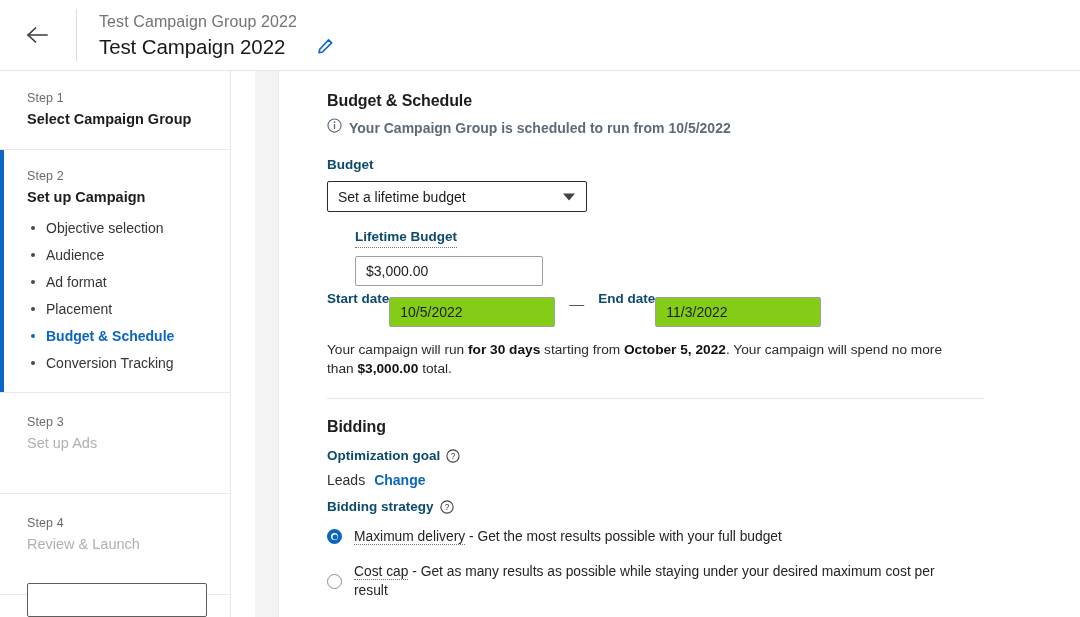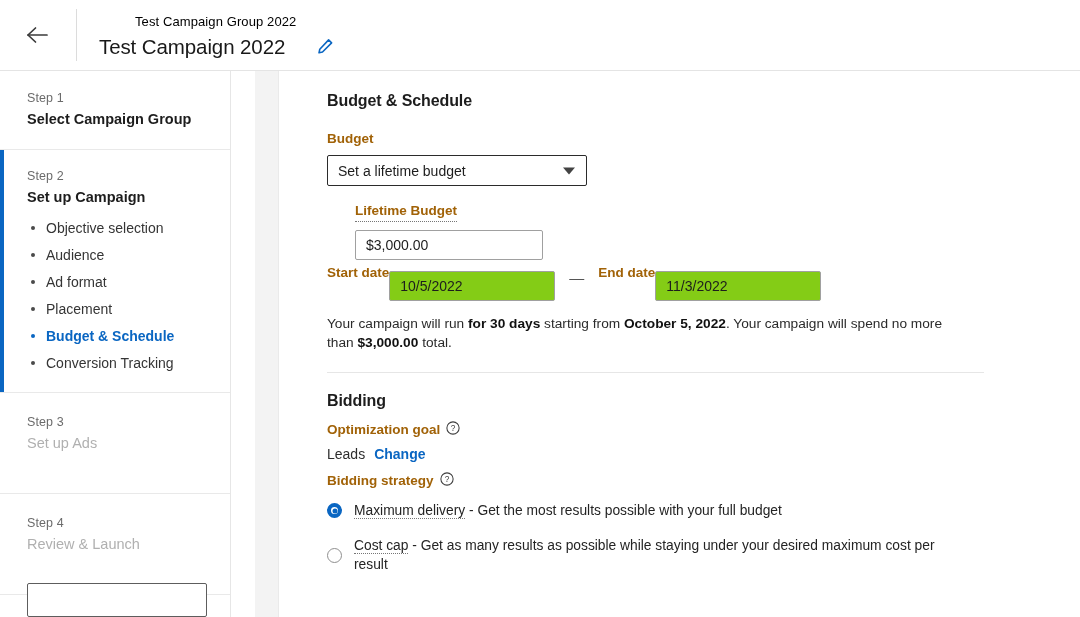--- a/index.html
+++ b/index.html
@@ -23,21 +23,21 @@
     width: 76px; height: 71px;
     display: flex; align-items: center; justify-content: center;
     cursor: pointer;
   }
   .back-btn svg { display:block; }
   .hdr-divider {
     width: 1px; height: 52px; background: #dcdcdc; margin-right: 22px;
   }
   .hdr-titles { display: flex; flex-direction: column; justify-content: center; }
   .hdr-group {
-    font-size: 13px; color: #000000; line-height: 21px; letter-spacing: 0.1px; margin-left: 36px;
+    font-size: 16px; color: #737373; line-height: 21px; letter-spacing: 0.1px;
   }
   .hdr-row2 { display: flex; align-items: center; gap: 32px; margin-top: 2px; }
   .hdr-campaign {
     font-size: 20.5px; color: #191919; line-height: 26px; letter-spacing: -0.1px;
   }
   .edit-pencil { display: flex; align-items: center; cursor: pointer; }
 
   
   .body-wrap {
     position: absolute; left: 0; top: 71px; width: 984px; height: 546px;
@@ -106,21 +106,21 @@
   .sec-title {
     font-size: 16px; font-weight: bold; color: #1d1d1d; line-height: 22px;
     letter-spacing: -0.1px;
   }
   .notice {
     display: flex; align-items: center; gap: 7px;
     margin-top: 6px;
     font-size: 14px; font-weight: bold; color: #5c6b7a; line-height: 19px;
   }
   .field-label {
-    font-size: 13.5px; font-weight: bold; color: #a16207; line-height: 18px;
+    font-size: 13.5px; font-weight: bold; color: #0c4a6e; line-height: 18px;
   }
   .mt18 { margin-top: 18px; }
 
   .select-wrap {
     position: relative; width: 260px; height: 31px; margin-top: 7px;
     border: 1px solid #2b2b2b; border-radius: 2px; background: #fff;
     display: flex; align-items: center; padding: 0 10px;
     cursor: pointer;
   }
   .select-wrap .sel-value { font-size: 14px; color: #1d1d1d; }
@@ -154,21 +154,21 @@
     font-size: 15px; color: #555; margin: 0 14px 8px 14px; line-height: 30px;
   }
 
   .summary {
     margin-top: 13px; font-size: 13.7px; color: #2b2b2b; line-height: 19px;
   }
   .summary b { font-weight: bold; color: #111; }
 
   .divider { height: 1px; background: #e6e6e6; margin: 20px 0 0 0; width: 780px; }
 
-  .opt-row { display: flex; align-items: flex-start; gap: 6px; margin-top: 9px; }
+  .opt-row { display: flex; align-items: center; gap: 6px; margin-top: 9px; }
   .help-icon { display: inline-flex; align-items: center; cursor: pointer; }
   .value-row { display: flex; align-items: center; gap: 9px; margin-top: 7px; }
   .value-txt { font-size: 14px; color: #2e2e2e; }
   .link {
     font-size: 14px; color: #0a66c2; font-weight: bold; cursor: pointer;
   }
 
   .radio-group { margin-top: 11px; }
   .radio-row {
     display: flex; align-items: center; gap: 12px; margin-bottom: 16px;
@@ -255,20 +255,30 @@
         <div class="sidebar-btn"></div>
       </div>
     </div>
 
     <div class="gutter"></div>
 
     <div class="content">
 
       <div class="sec-title">Budget &amp; Schedule</div>
 
+      <div class="notice">
+        <span>
+          <svg width="15" height="15" viewBox="0 0 16 16">
+            <circle cx="8" cy="8" r="7" fill="none" stroke="#5c6b7a" stroke-width="1.2"></circle>
+            <circle cx="8" cy="4.4" r="0.95" fill="#5c6b7a"></circle>
+            <rect x="7.3" y="6.4" width="1.4" height="5.4" rx="0.6" fill="#5c6b7a"></rect>
+          </svg>
+        </span>
+        <span>Your Campaign Group is scheduled to run from 10/5/2022</span>
+      </div>
 
       <div class="field-label mt18">Budget</div>
 
       <div class="select-wrap">
         <span class="sel-value">Set a lifetime budget</span>
         <span class="caret"></span>
       </div>
 
       <div class="indent" style="margin-top:16px;">
         <div class="field-label">

